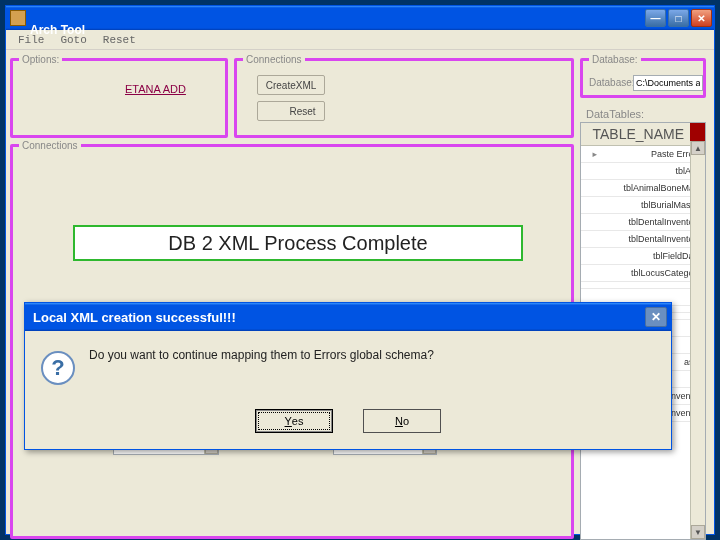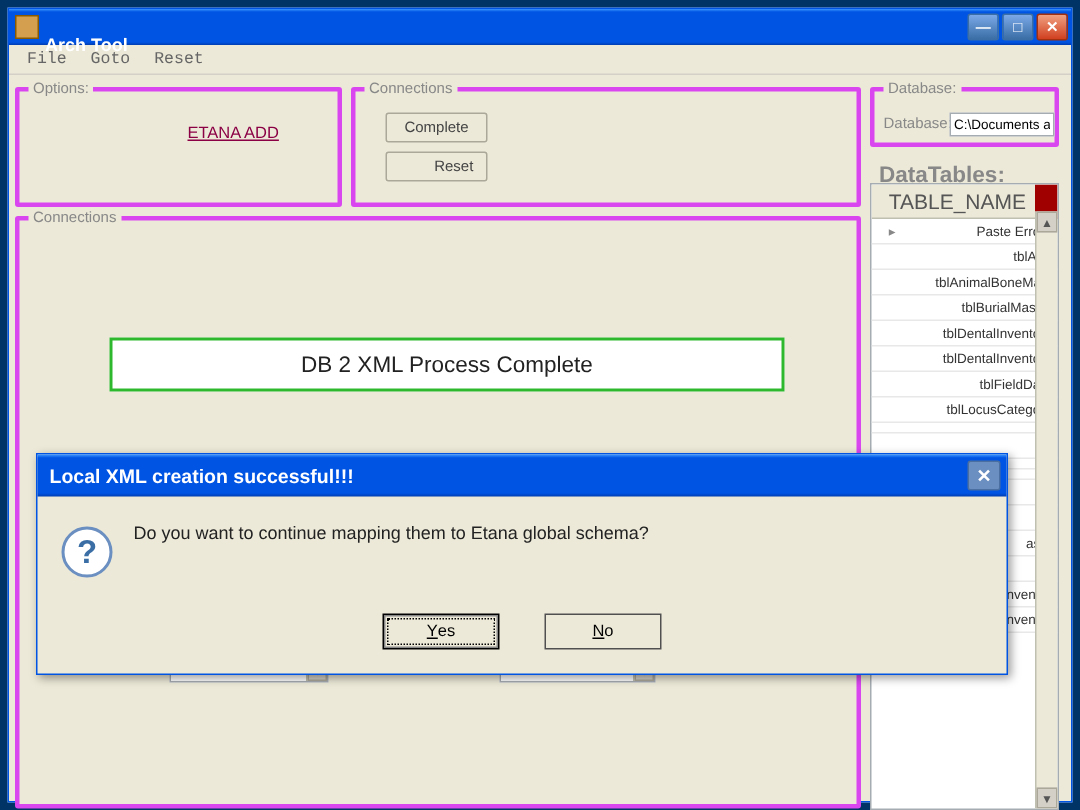--- a/index.html
+++ b/index.html
@@ -29,29 +29,29 @@
 .etana-link { position: absolute; left: 112px; top: 22px; color: #8b0045; text-decoration: underline; font-size: 11px; cursor: pointer; }
 
 .btn-createxml { position: absolute; left: 20px; top: 14px; width: 68px; height: 20px; }
 .btn-reset { position: absolute; left: 20px; top: 40px; width: 68px; height: 20px; padding-left: 23px; }
 
 .xp-btn { background: #ece9d8; border: 1px solid #aca899; border-radius: 2px; font-size: 10px; cursor: pointer; color: #444; display: flex; align-items: center; justify-content: center; }
 
 .db-label { position: absolute; left: 6px; top: 16px; font-size: 10px; color: #888; }
 .db-input { position: absolute; left: 50px; top: 14px; width: 70px; height: 16px; border: 1px solid #a5acb2; background: white; font-size: 9px; padding: 0 2px; }
 
-.datatables-label { position: absolute; left: 580px; top: 58px; font-size: 15px; color: #888; font-weight: bold; }
+.datatables-label { position: absolute; left: 580px; top: 58px; font-size: 11px; color: #888; }
 .datatables-panel { position: absolute; left: 574px; top: 72px; width: 126px; height: 418px; border: 1px solid #a5acb2; background: white; overflow: hidden; }
 .dt-header { background: #ece9d8; border-bottom: 1px solid #c0c0b0; padding: 3px 6px; text-align: right; font-size: 14px; color: #555; border-right: 15px solid #a00000; }
 .dt-row { border-bottom: 1px solid #e8e8e8; padding: 3px 4px; text-align: right; font-size: 9px; color: #333; display: flex; }
 .dt-row-arrow { width: 12px; color: #888; }
 .dt-row-text { flex: 1; white-space: nowrap; overflow: hidden; text-overflow: ellipsis; }
 .dt-scroll { width: 15px; position: absolute; right: 0; top: 18px; bottom: 0; background: #ece9d8; border-left: 1px solid #c0c0b0; }
 
-.process-banner { position: absolute; left: 60px; top: 78px; width: 450px; height: 36px; border: 2px solid #2eb82e; background: white; display: flex; align-items: center; justify-content: center; font-size: 15px; color: #222; }
+.process-banner { position: absolute; left: 60px; top: 78px; width: 450px; height: 36px; border: 2px solid #2eb82e; background: white; display: flex; align-items: center; justify-content: center; font-size: 20px; color: #222; }
 
 .listbox { position: absolute; border: 1px solid #a5acb2; background: white; font-size: 9px; }
 .lb1 { left: 100px; top: 168px; width: 106px; height: 140px; }
 .lb2 { left: 320px; top: 168px; width: 104px; height: 140px; }
 .list-header { background: #e8e8e8; padding: 2px 4px; color: #555; border-bottom: 1px solid #d0d0d0; }
 .list-item { padding: 2px 4px; color: #444; border-bottom: 1px dashed #7ba8e8; }
 .lb-scroll { position: absolute; right: 0; top: 0; bottom: 0; width: 14px; background: #ece9d8; border-left: 1px solid #c0c0b0; }
 .sb-arrow { height: 14px; background: #d4d0c8; border: 1px solid #aca899; display: flex; align-items: center; justify-content: center; font-size: 8px; color: #555; }
 .sb-track { height: calc(100% - 28px); }
 
@@ -88,21 +88,21 @@
   </div>
   <div class="content">
 
     <div class="groupbox gb-options">
       <div class="groupbox-label">Options:</div>
       <a class="etana-link">ETANA ADD</a>
     </div>
 
     <div class="groupbox gb-connections-top">
       <div class="groupbox-label">Connections</div>
-      <div class="xp-btn btn-createxml">Complete</div>
+      <div class="xp-btn btn-createxml">CreateXML</div>
       <div class="xp-btn btn-reset">Reset</div>
     </div>
 
     <div class="groupbox gb-database">
       <div class="groupbox-label">Database:</div>
       <div class="db-label">Database:</div>
       <input class="db-input" readonly="" value="C:\Documents a..." style="">
     </div>
 
     <div class="datatables-label">DataTables:</div>
@@ -222,21 +222,21 @@
 </div>
 
 <div class="dialog">
   <div class="dialog-titlebar">
     <div class="dialog-title-text">Local XML creation successful!!!</div>
     <div class="dialog-close">✕</div>
   </div>
   <div class="dialog-body">
     <div class="dialog-icon">?</div>
     <div class="dialog-text">
-      <div>Do you want to continue mapping them to Etana global schema?</div>
+      <div>Do you want to continue mapping them to Errors global schema?</div>
     </div>
   </div>
   <div class="dialog-buttons">
     <button class="dlg-btn default">
         <span class="mn">Y</span>
         <span>es</span>
       </button>
     <button class="dlg-btn">
         <span class="mn">N</span>
         <span>o</span>

